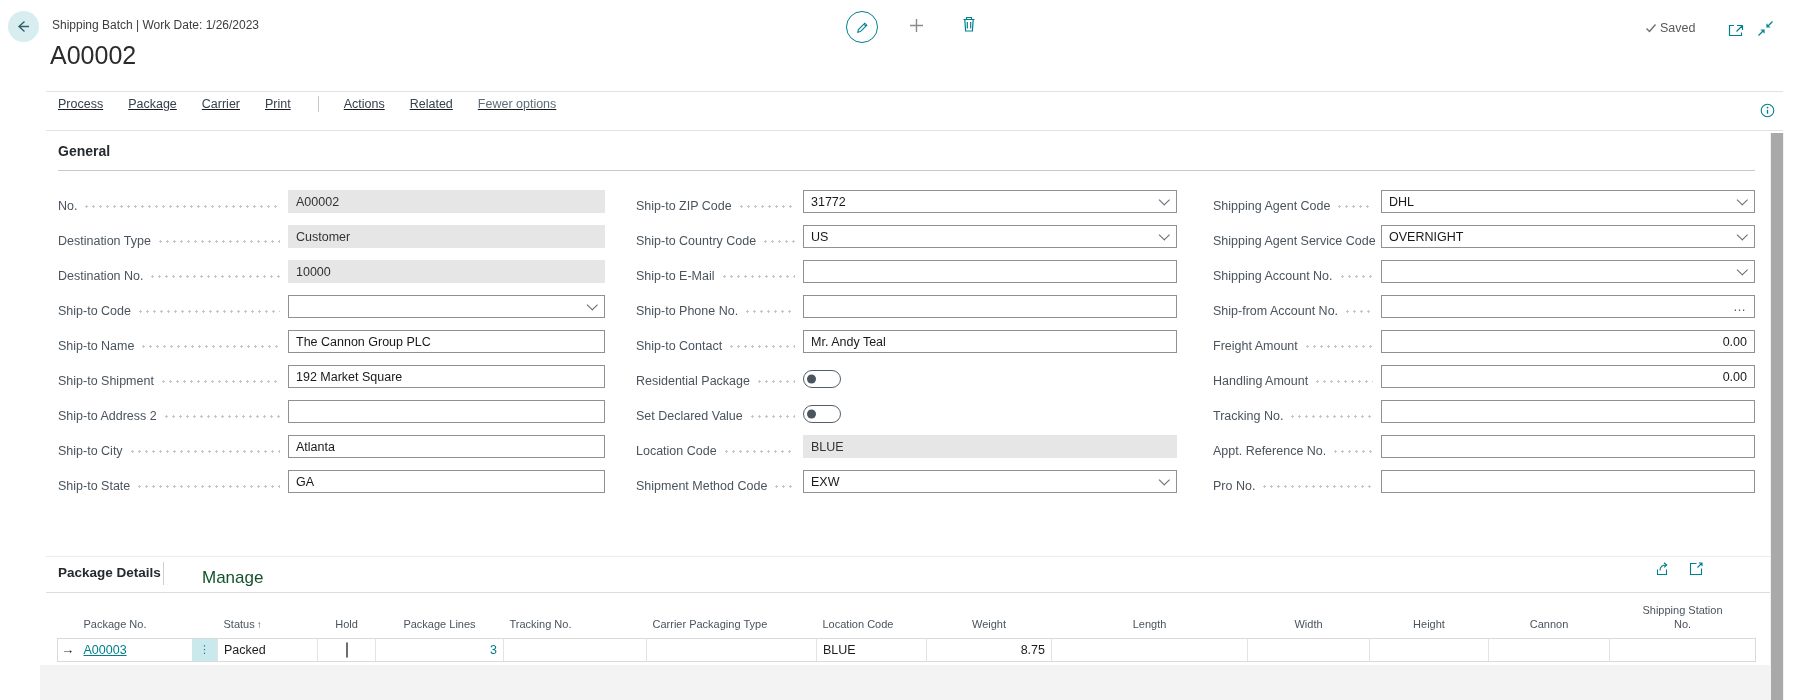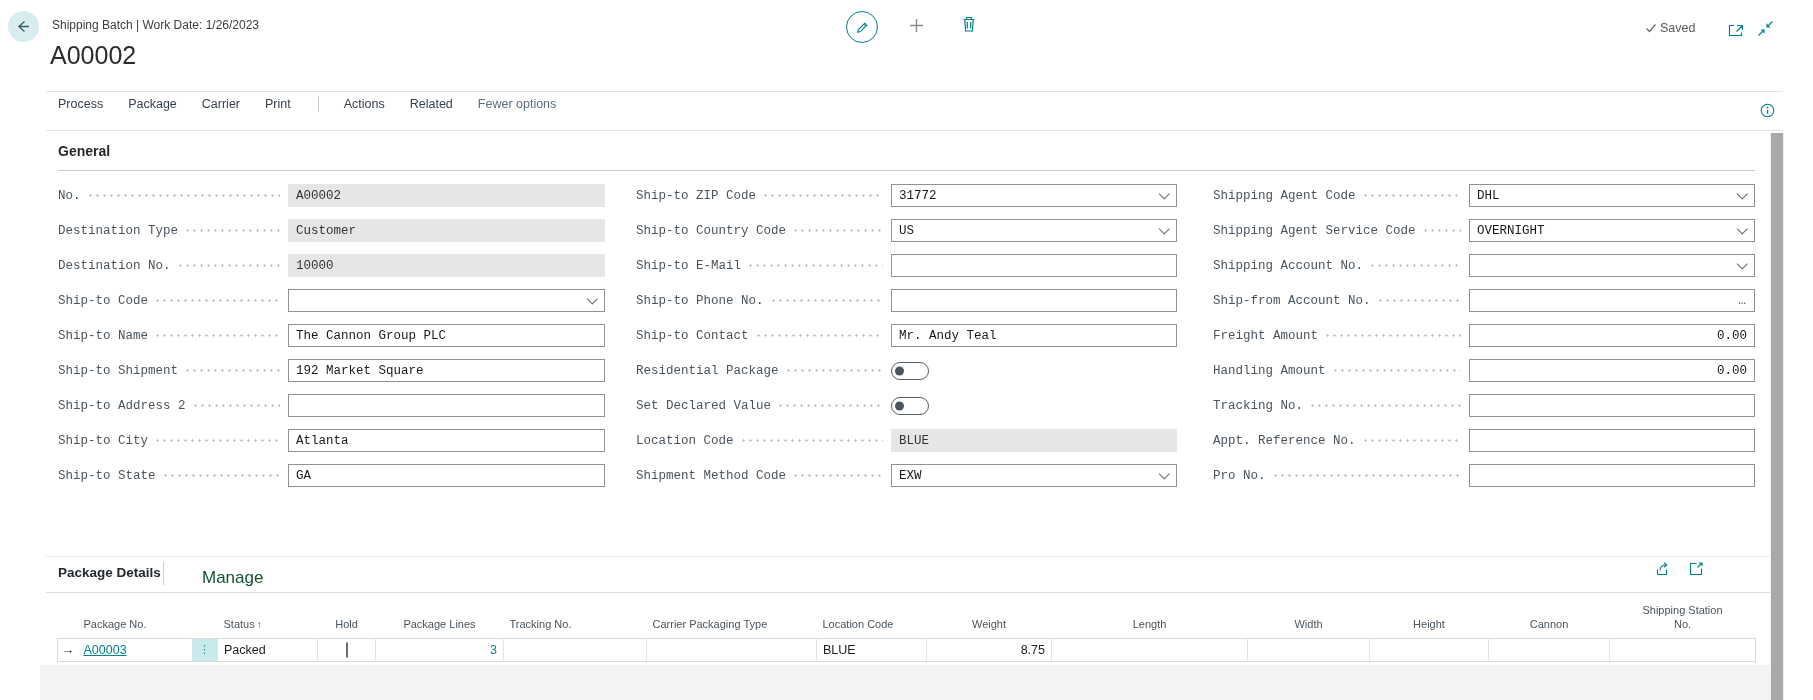--- a/index.html
+++ b/index.html
@@ -22,43 +22,43 @@
   #add-btn { left:908px; top:17px; }
   #delete-btn { left:961px; top:15px; }
   #saved { left:1645px; top:21px; display:flex; align-items:center; gap:3px;
     color:#595959; font-size:12.5px; }
   #popout-btn { left:1728px; top:23px; }
   #collapse-btn { left:1757px; top:20px; }
   #page-title { left:50px; top:41px; font-size:25px; color:#2b2b2b; }
 
   
   #rule-top { left:46px; top:91px; width:1737px; height:1px; background:#e2e2e2; }
-  #action-bar { left:58px; top:96px; display:flex; align-items:center; }
+  #action-bar { left:58px; top:96px; display:flex; align-items:center;text-decoration:underline; }
   .ab-item { font-size:12.5px; color:#36414f; margin-right:25px; white-space:nowrap; }
   .ab-item.fewer { color:#5d6d7c; margin-right:4px;text-align:right; }
   .ab-divider { width:1px; height:16px; background:#c8c8c8; margin:0 25px 0 2px; display:inline-block; }
   #info-btn { left:1760px; top:103px; }
   #rule-mid { left:46px; top:130px; width:1737px; height:1px; background:#e2e2e2; }
 
   
   #general-heading { left:58px; top:143px; font-size:14px; font-weight:700; color:#24292e; }
   #general-rule { left:58px; top:170px; width:1697px; height:1px; background:#c9c9c9; }
   .gcol { position:absolute; top:178px; }
   #gcol0 { left:58px;  width:547px; }
   #gcol1 { left:636px; width:541px; }
   #gcol2 { left:1213px; width:542px; }
-  .frow { height:35px; display:flex; align-items:center;font-family:Liberation Mono, monospace; }
+  .frow { height:35px; display:flex; align-items:flex-end; }
   .flabel { flex:1; min-width:0; display:flex; align-items:center; font-size:12.5px; color:#4a545e; }
   .ltext { white-space:nowrap; margin-right:6px; }
   .leader { flex:1; height:3px; margin-right:8px;
     background-image:radial-gradient(circle,#c6c6c6 1px,transparent 1.4px);
     background-size:7px 3px; background-repeat:repeat-x; background-position:0 50%; }
   .fctrl { flex:none; display:flex; align-items:center; }
   #gcol0 .fctrl { width:317px; }
-  #gcol1 .fctrl, #gcol2 .fctrl { width:286px; }
+  #gcol1 .fctrl, #gcol2 .fctrl { width:374px; }
   .fbox { width:100%; height:23px; border:1px solid #919191; background:#fff;
     display:flex; align-items:center; padding:0 7px; font-size:12.5px; color:#191919; }
   .fbox.disabled { background:#e6e6e6; border-color:#e6e6e6; color:#333; }
   .fbox .val { flex:1; overflow:hidden; white-space:nowrap; }
   .fbox.right .val { text-align:right; }
   .chev { flex:none; width:8px; height:8px; border-left:1px solid #5f6b76; border-bottom:1px solid #5f6b76;
     transform:rotate(-45deg) translate(1px,-2px); margin-left:6px; }
   .dots { flex:none; color:#5a5a5a; font-size:13px; line-height:8px; margin-left:5px; letter-spacing:1px; }
   .toggle { width:38px; height:18px; border:1.5px solid #535e68; border-radius:10px;
     background:#fff; position:relative; margin-right:auto; }

